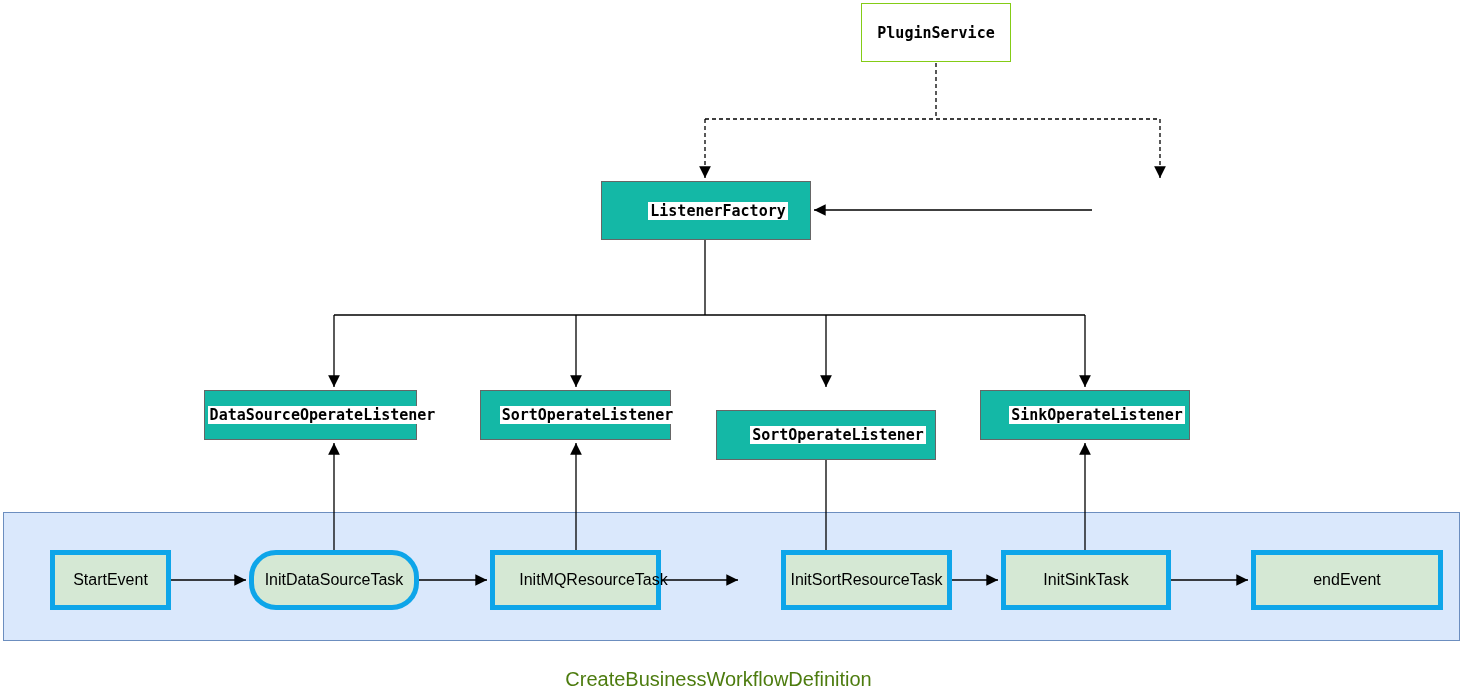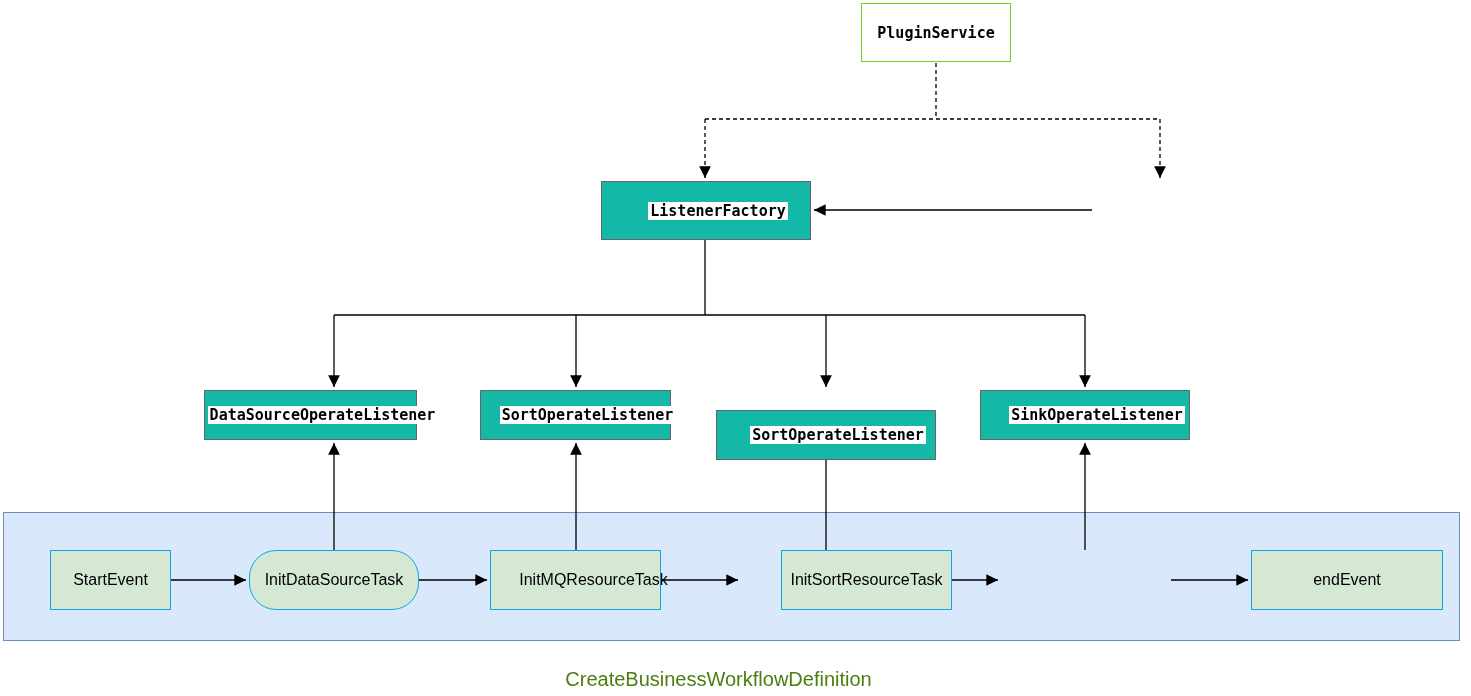--- a/index.html
+++ b/index.html
@@ -28,21 +28,21 @@
   .mono .lbl {
     background: #ffffff;
     padding: 0 2px;
     white-space: nowrap;
   }
   .white-box { background: #ffffff; border: 1px solid #84cc16; }
   .gray-box  { background: #14b8a6; border: 1px solid #666666; padding-left: 24px; }
   .pink-box  { background: #f8cecc; border: 1px solid #b85450; }
   .task {
     background: #d5e8d4;
-    border: 1px solid #0ea5e9;
+    border: 5px solid #0ea5e9;
     font-size: 16px;
     font-family: "Liberation Sans", sans-serif;
   }
   .container-blue {
     position: absolute;
     box-sizing: border-box;
     left: 3px; top: 512px; width: 1457px; height: 129px;
     background: #dae8fc;
     border: 1px solid #6c8ebf;
   }
@@ -125,19 +125,22 @@
   </div>
   <div class="node task" style="left:249px; top:550px; width:170px; height:60px;border-radius:27px;">
     <span>InitDataSourceTask</span>
   </div>
   <div class="node task" style="left:490px; top:550px; width:171px; height:60px;padding-left:36px;">
     <span>InitMQResourceTask</span>
   </div>
   <div class="node task" style="left:741px; top:550px; width:171px; height:60px;margin-left:40px;">
     <span>InitSortResourceTask</span>
   </div>
+  <div class="node task" style="left:1001px; top:550px; width:170px; height:60px;">
+    <span>InitSinkTask</span>
+  </div>
   <div class="node task" style="left:1251px; top:550px; width:192px; height:60px;">
     <span>endEvent</span>
   </div>
 
   <div class="caption">CreateBusinessWorkflowDefinition</div>
 
 </div>
 
 </body></html>

